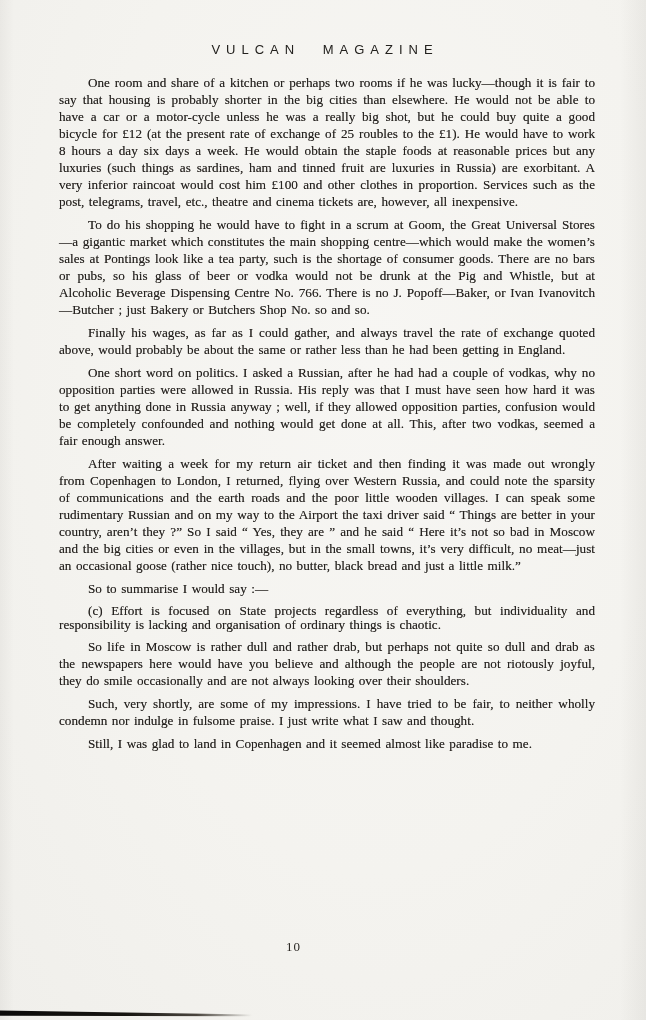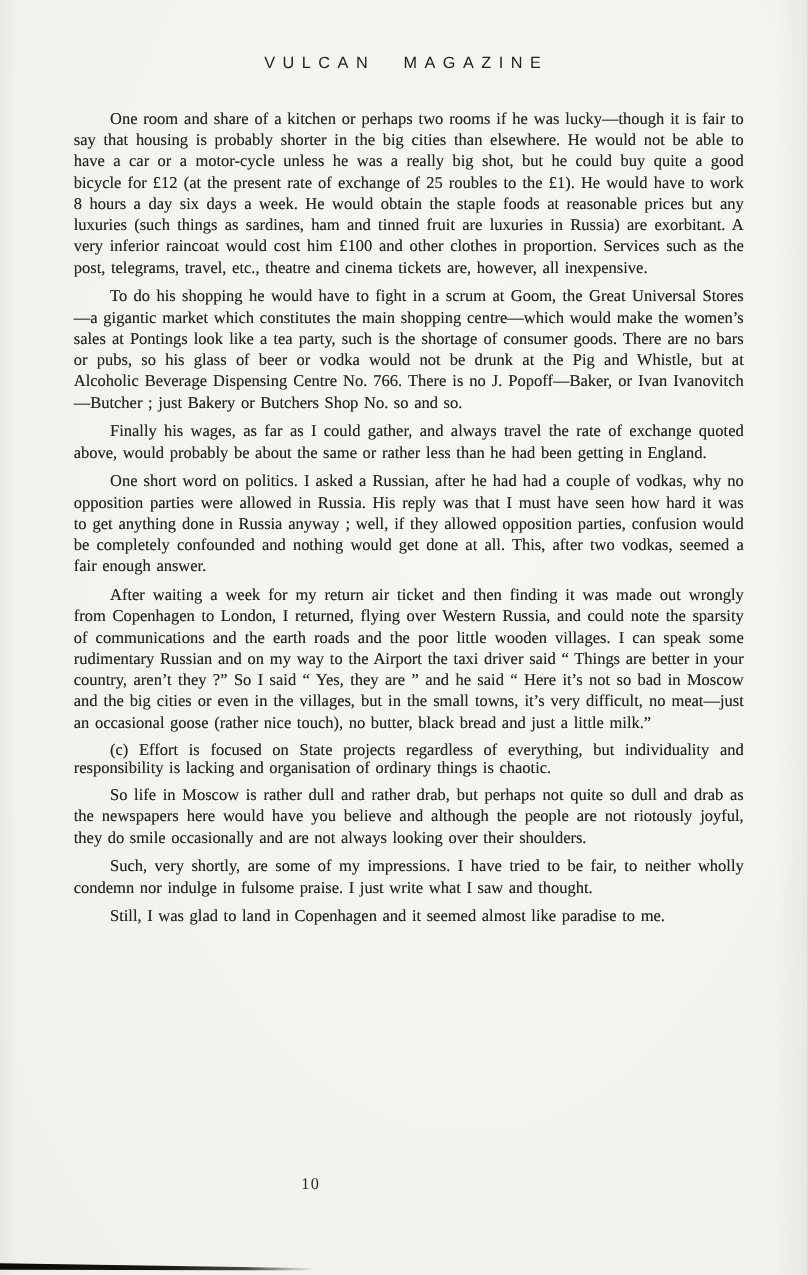--- a/index.html
+++ b/index.html
@@ -49,39 +49,38 @@
     position: absolute;
     top: 74px;
     left: 59px;
     width: 536px;
     font-size: 13.2px;
     line-height: 17px;
     text-align: justify;
     color: #262320;
     text-shadow: 0 0 0.5px rgba(45,42,38,0.55);
     word-spacing: 1.2px;
-    margin-top: 12px;
   }
   .article p {
     margin: 0;
     text-indent: 29px;
   }
   .article p + p {
     margin-top: 6px;
   }
   .article p.list {
     line-height: 14px;
     margin-top: 7px;
   }
   .folio {
     position: absolute;
     top: 939px;
     left: 241px;
     width: 60px;
-    text-align: left;
+    text-align: right;
     font-size: 13px;
     letter-spacing: 1px;
     color: #2a2723;
   }
   .scan-wedge {
     position: absolute;
     left: 0;
     top: 1009px;
     width: 252px;
     height: 8px;
@@ -98,20 +97,21 @@
   <div class="edge-shade-right"></div>
 
   <div class="magazine-title">VULCAN MAGAZINE</div>
 
   <div class="article">
     <p>One room and share of a kitchen or perhaps two rooms if he was lucky—though it is fair to say that housing is probably shorter in the big cities than elsewhere.  He would not be able to have a car or a motor-cycle unless he was a really big shot, but he could buy quite a good bicycle for £12 (at the present rate of exchange of 25 roubles to the £1).  He would have to work 8 hours a day six days a week.  He would obtain the staple foods at reasonable prices but any luxuries (such things as sardines, ham and tinned fruit are luxuries in Russia) are exorbitant.  A very inferior raincoat would cost him £100 and other clothes in proportion.  Services such as the post, telegrams, travel, etc., theatre and cinema tickets are, however, all inexpensive.</p>
     <p>To do his shopping he would have to fight in a scrum at Goom, the Great Universal Stores—a gigantic market which constitutes the main shopping centre—which would make the women’s sales at Pontings look like a tea party, such is the shortage of consumer goods.  There are no bars or pubs, so his glass of beer or vodka would not be drunk at the Pig and Whistle, but at Alcoholic Beverage Dispensing Centre No. 766.  There is no J. Popoff—Baker, or Ivan Ivanovitch—Butcher ; just Bakery or Butchers Shop No. so and so.</p>
     <p>Finally his wages, as far as I could gather, and always travel the rate of exchange quoted above, would probably be about the same or rather less than he had been getting in England.</p>
     <p>One short word on politics.  I asked a Russian, after he had had a couple of vodkas, why no opposition parties were allowed in Russia.  His reply was that I must have seen how hard it was to get anything done in Russia anyway ; well, if they allowed opposition parties, confusion would be completely confounded and nothing would get done at all.  This, after two vodkas, seemed a fair enough answer.</p>
     <p>After waiting a week for my return air ticket and then finding it was made out wrongly from Copenhagen to London, I returned, flying over Western Russia, and could note the sparsity of communications and the earth roads and the poor little wooden villages.  I can speak some rudimentary Russian and on my way to the Airport the taxi driver said “ Things are better in your country, aren’t they ?”  So I said “ Yes, they are ” and he said “ Here it’s not so bad in Moscow and the big cities or even in the villages, but in the small towns, it’s very difficult, no meat—just an occasional goose (rather nice touch), no butter, black bread and just a little milk.”</p>
+    <p>So to summarise I would say :—</p>
     <p class="list">(c)  Effort is focused on State projects regardless of everything, but individuality and responsibility is lacking and organisation of ordinary things is chaotic.</p>
     <p>So life in Moscow is rather dull and rather drab, but perhaps not quite so dull and drab as the newspapers here would have you believe and although the people are not riotously joyful, they do smile occasionally and are not always looking over their shoulders.</p>
     <p>Such, very shortly, are some of my impressions.  I have tried to be fair, to neither wholly condemn nor indulge in fulsome praise.  I just write what I saw and thought.</p>
     <p>Still, I was glad to land in Copenhagen and it seemed almost like paradise to me.</p>
   </div>
 
   <div class="folio">10</div>
 
   <div class="scan-wedge"></div>
 

